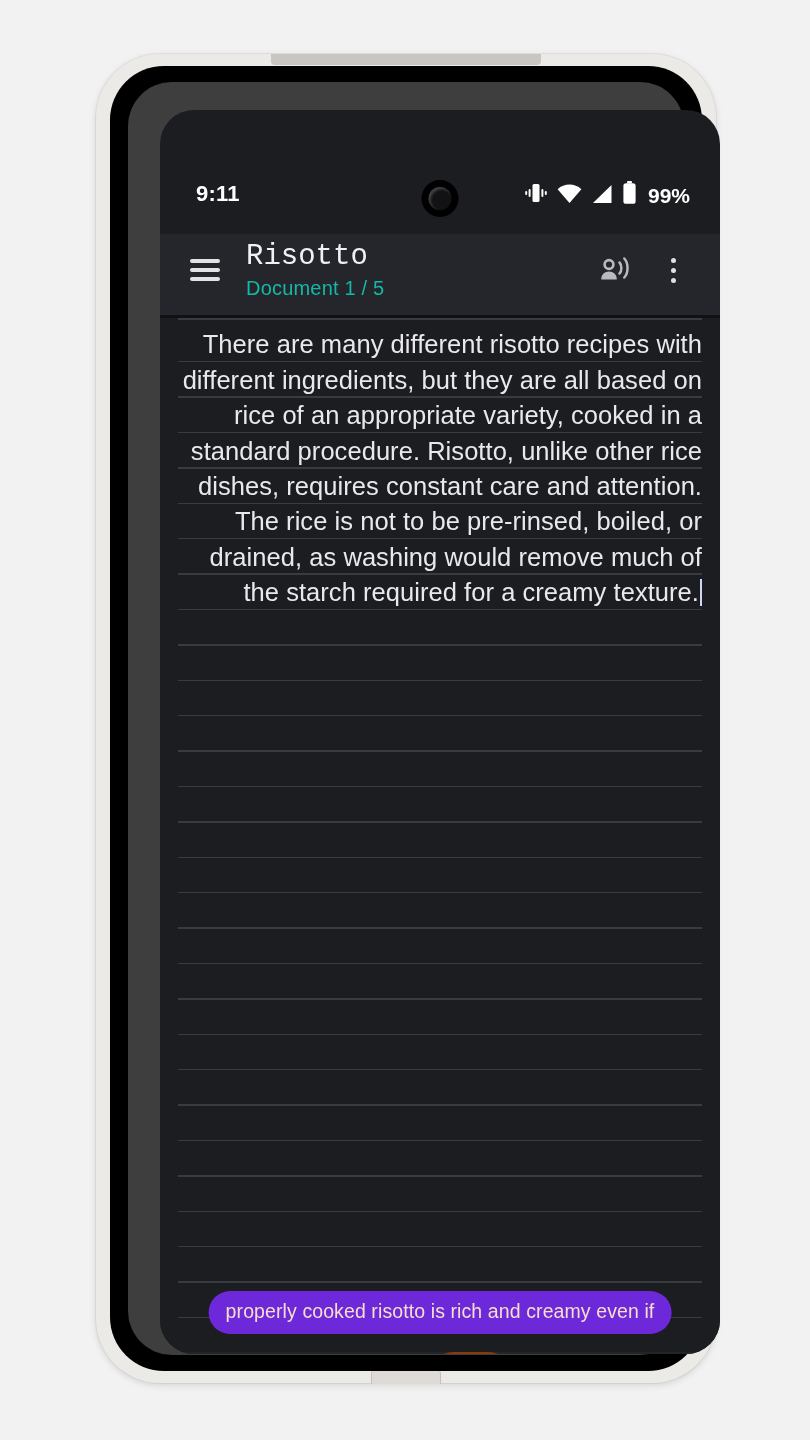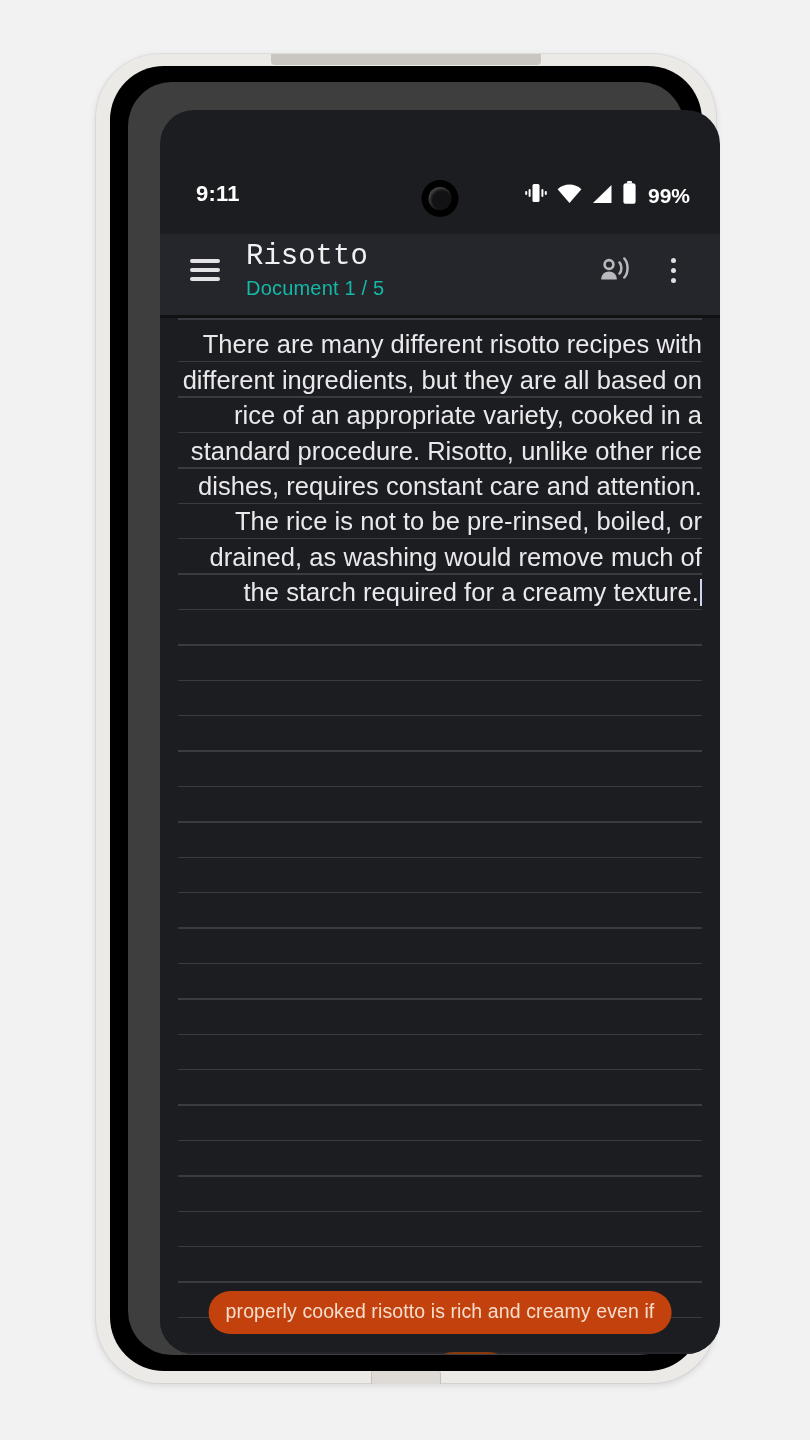--- a/index.html
+++ b/index.html
@@ -263,21 +263,21 @@
     margin-left: 1px;
   }
 
   
   .partial-chip {
     position: absolute;
     left: 50%;
     transform: translateX(-50%);
     bottom: 18px;
     max-width: 470px;
-    background: #c2410c;
+    background: #6d28d9;
     color: #f6ddcd;
     font-size: 19.5px;
     padding: 9px 17px 11px;
     border-radius: 22px;
     white-space: nowrap;
     letter-spacing: 0.1px;
   }
 
   
   .toolbar {

